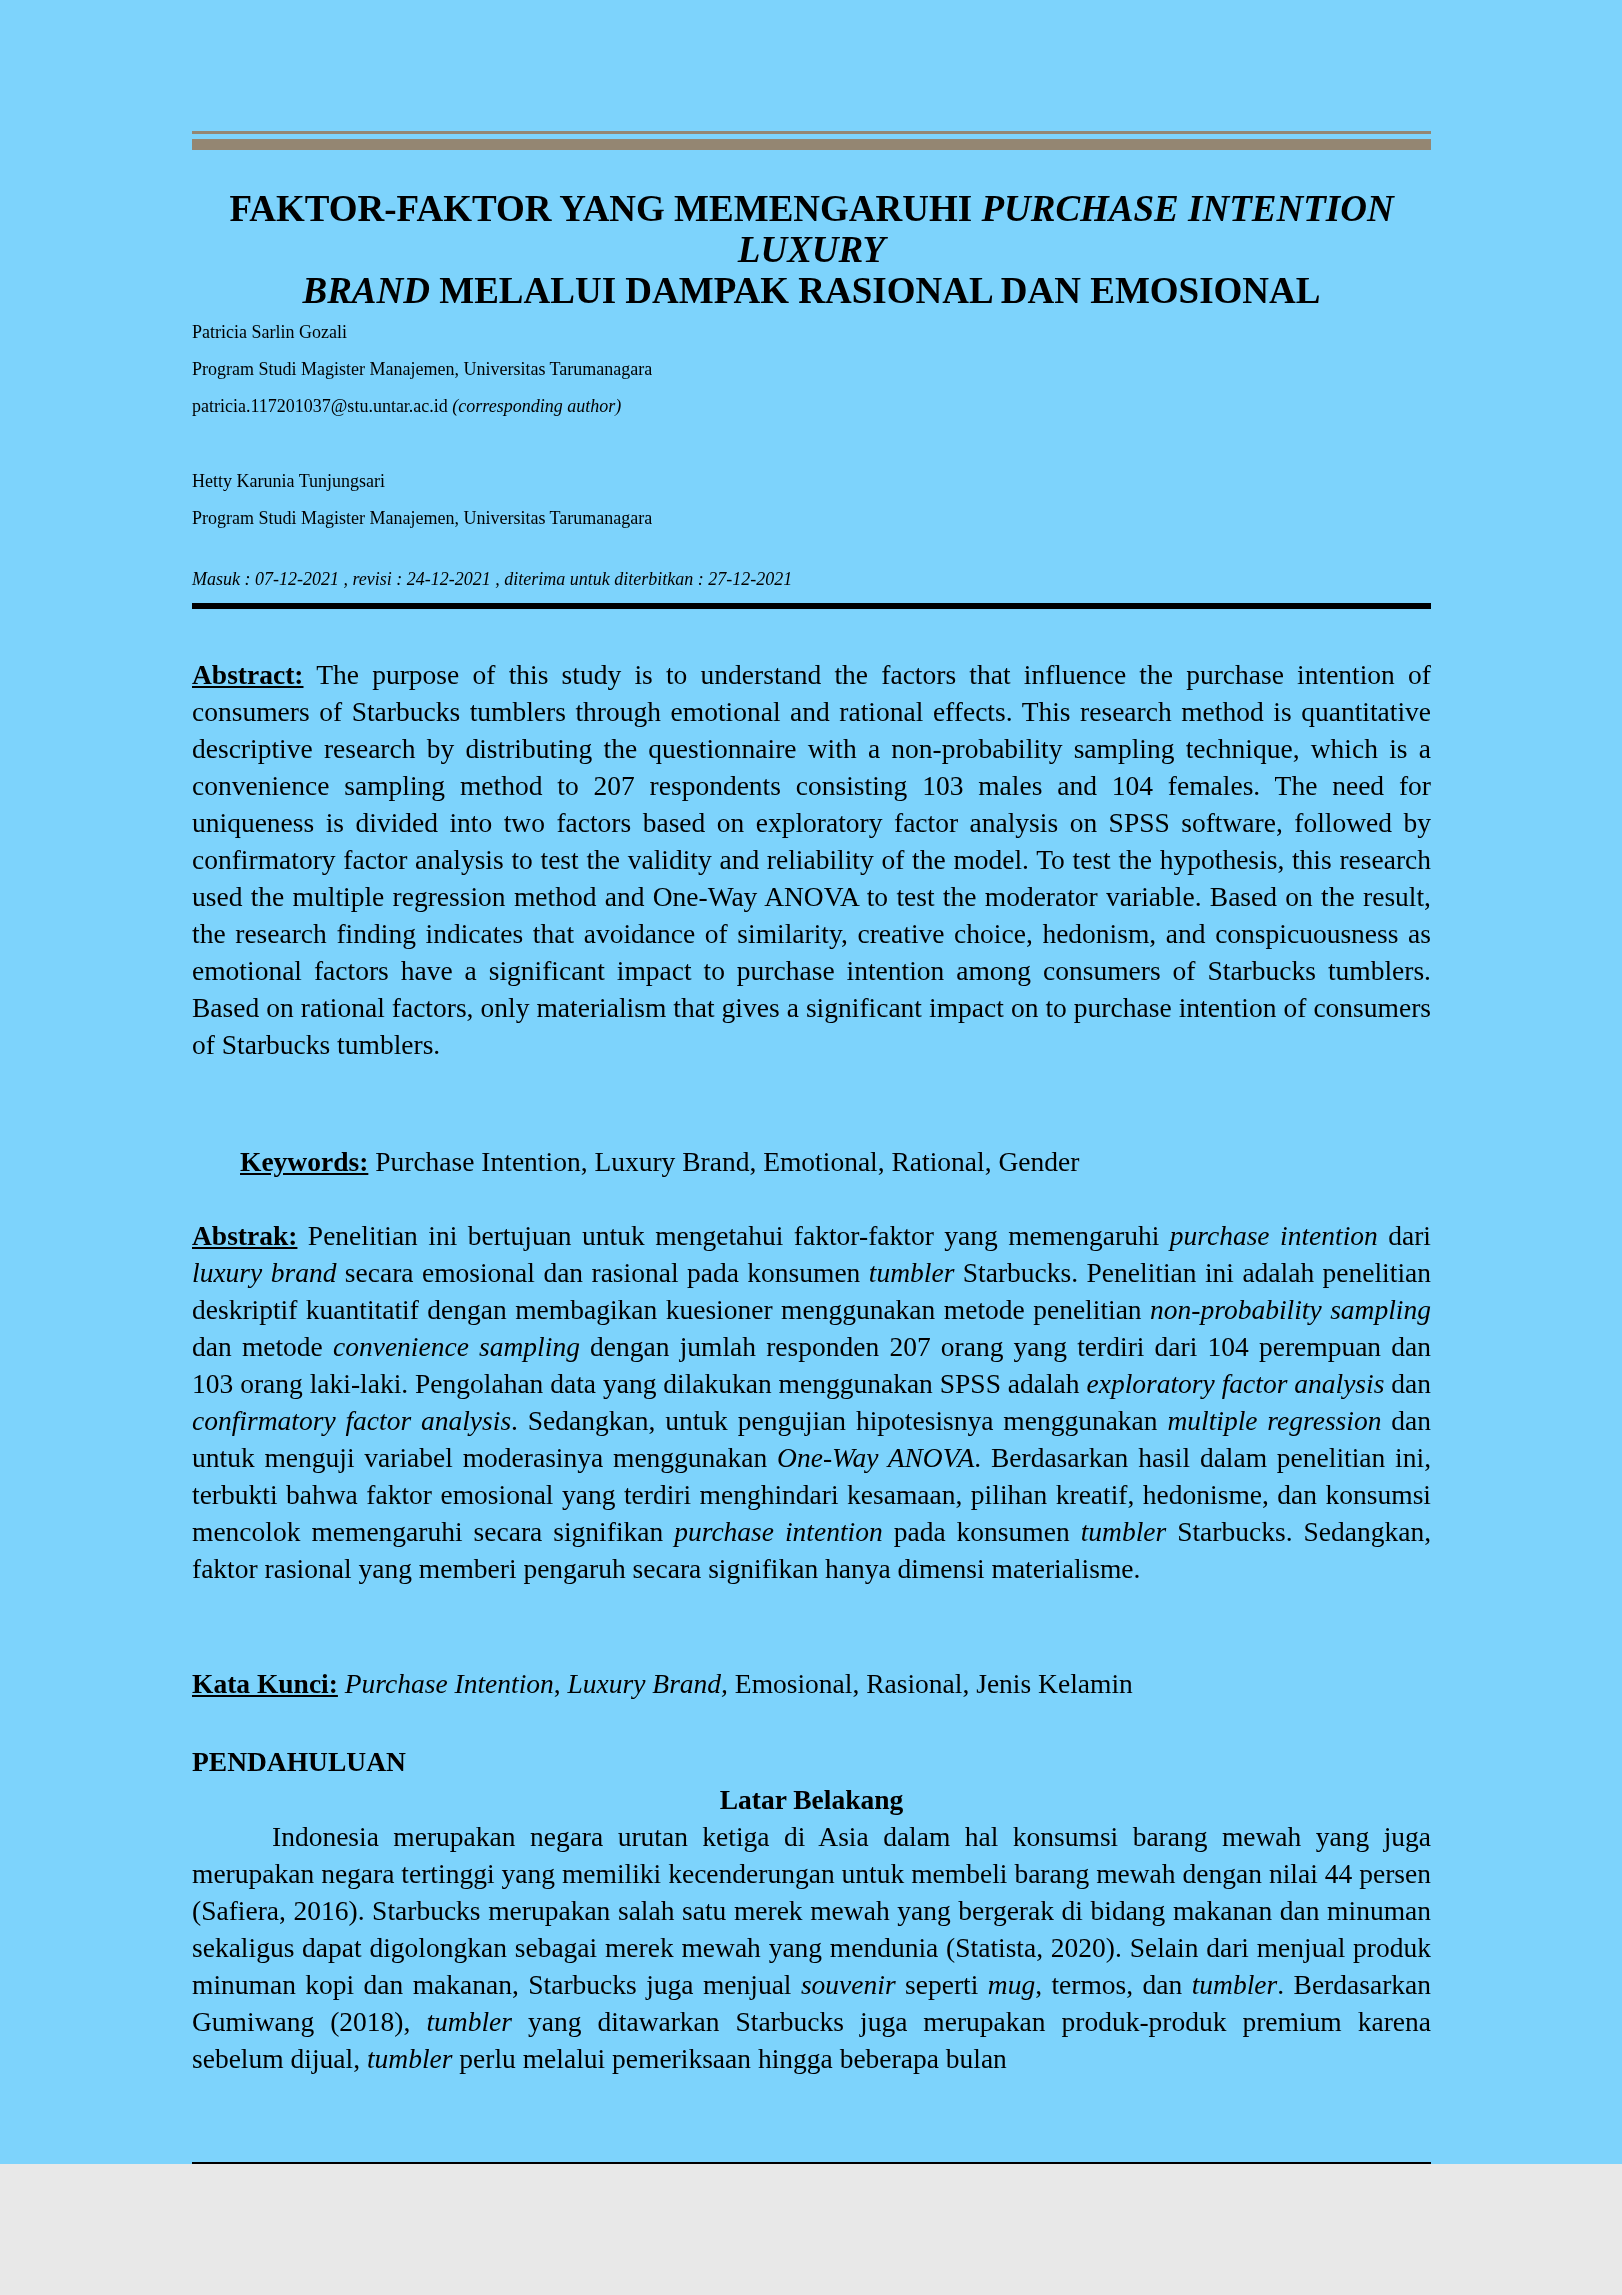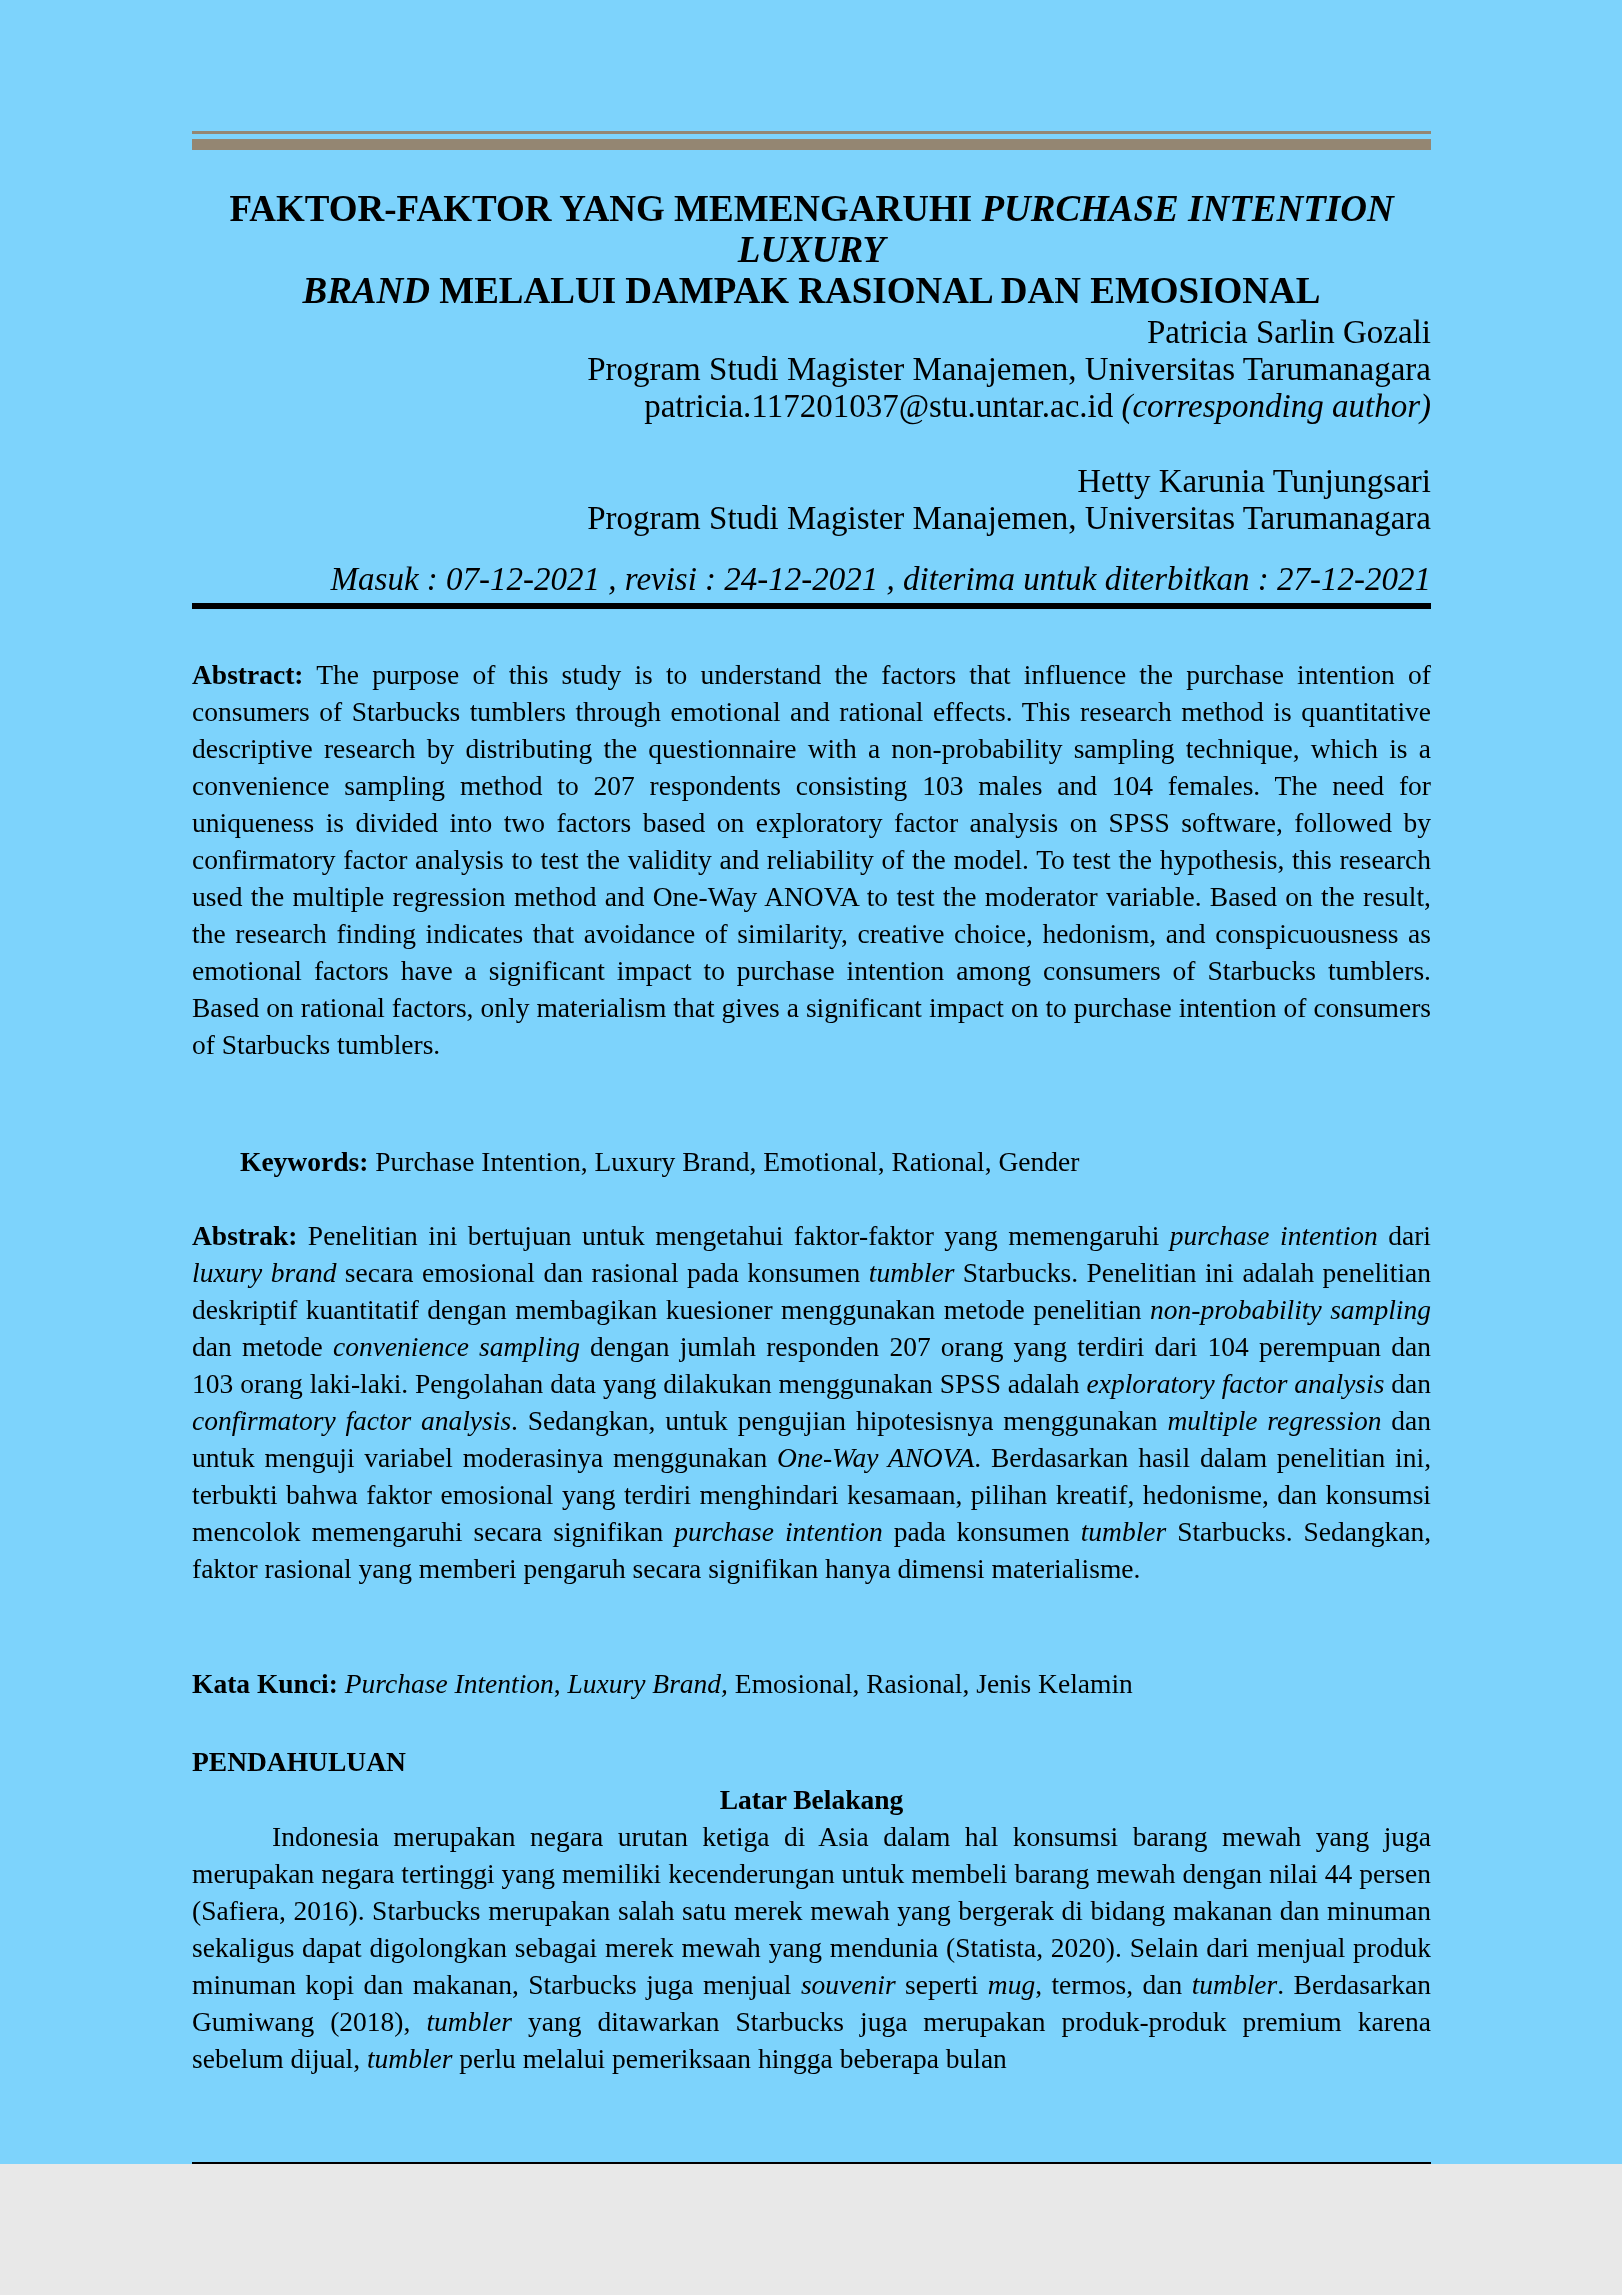--- a/index.html
+++ b/index.html
@@ -23,42 +23,42 @@
   .rule-black-footer { top: 2162px; height: 3.9px; background: #000000; }
 
   .title {
     top: 188px;
     font-size: 37px;
     line-height: 41px;
     font-weight: bold;
     text-align: center;
     margin: 0;
   }
-  .byline { font-size: 33px; line-height: 37px; text-align: right; }
+  .byline { font-size: 18px; line-height: 37px; text-align: left; }
   .author-group-1 { top: 314px; }
   .author-group-2 { top: 463px; }
   .dates-line { top: 561px; font-style: italic; }
 
   .body-text {
     font-size: 27.5px;
     line-height: 37px;
     text-align: justify;
     margin: 0;
   }
   .abstract-en { top: 656px; }
   .keywords-line { top: 1143px; text-align: left; margin-left: 48px; }
   .abstract-id { top: 1217px; }
   .katakunci-line { top: 1665px; text-align: left; }
   .heading-1 { top: 1743px; font-weight: bold; text-align: left; }
   .heading-2 { top: 1781px; font-weight: bold; text-align: center; }
   .intro-paragraph { top: 1818px; text-indent: 80px; }
   .page-number { top: 2171px; font-size: 27.5px; line-height: 37px; text-align: center; }
 
   .it { font-style: italic; }
-  .bd { font-weight: bold; }
+  .bd { font-weight: bold; text-decoration: underline; }
 </style>
 </head>
 <body>
 
 <div class="page">
 
   <div class="block rule-thin-accent"></div>
   <div class="block rule-thick-accent"></div>
 
   <h1 class="block title"><span>FAKTOR-FAKTOR YANG MEMENGARUHI </span><span class="it">PURCHASE INTENTION LUXURY</span><br><span class="it">BRAND</span><span> MELALUI DAMPAK RASIONAL DAN EMOSIONAL</span></h1>

